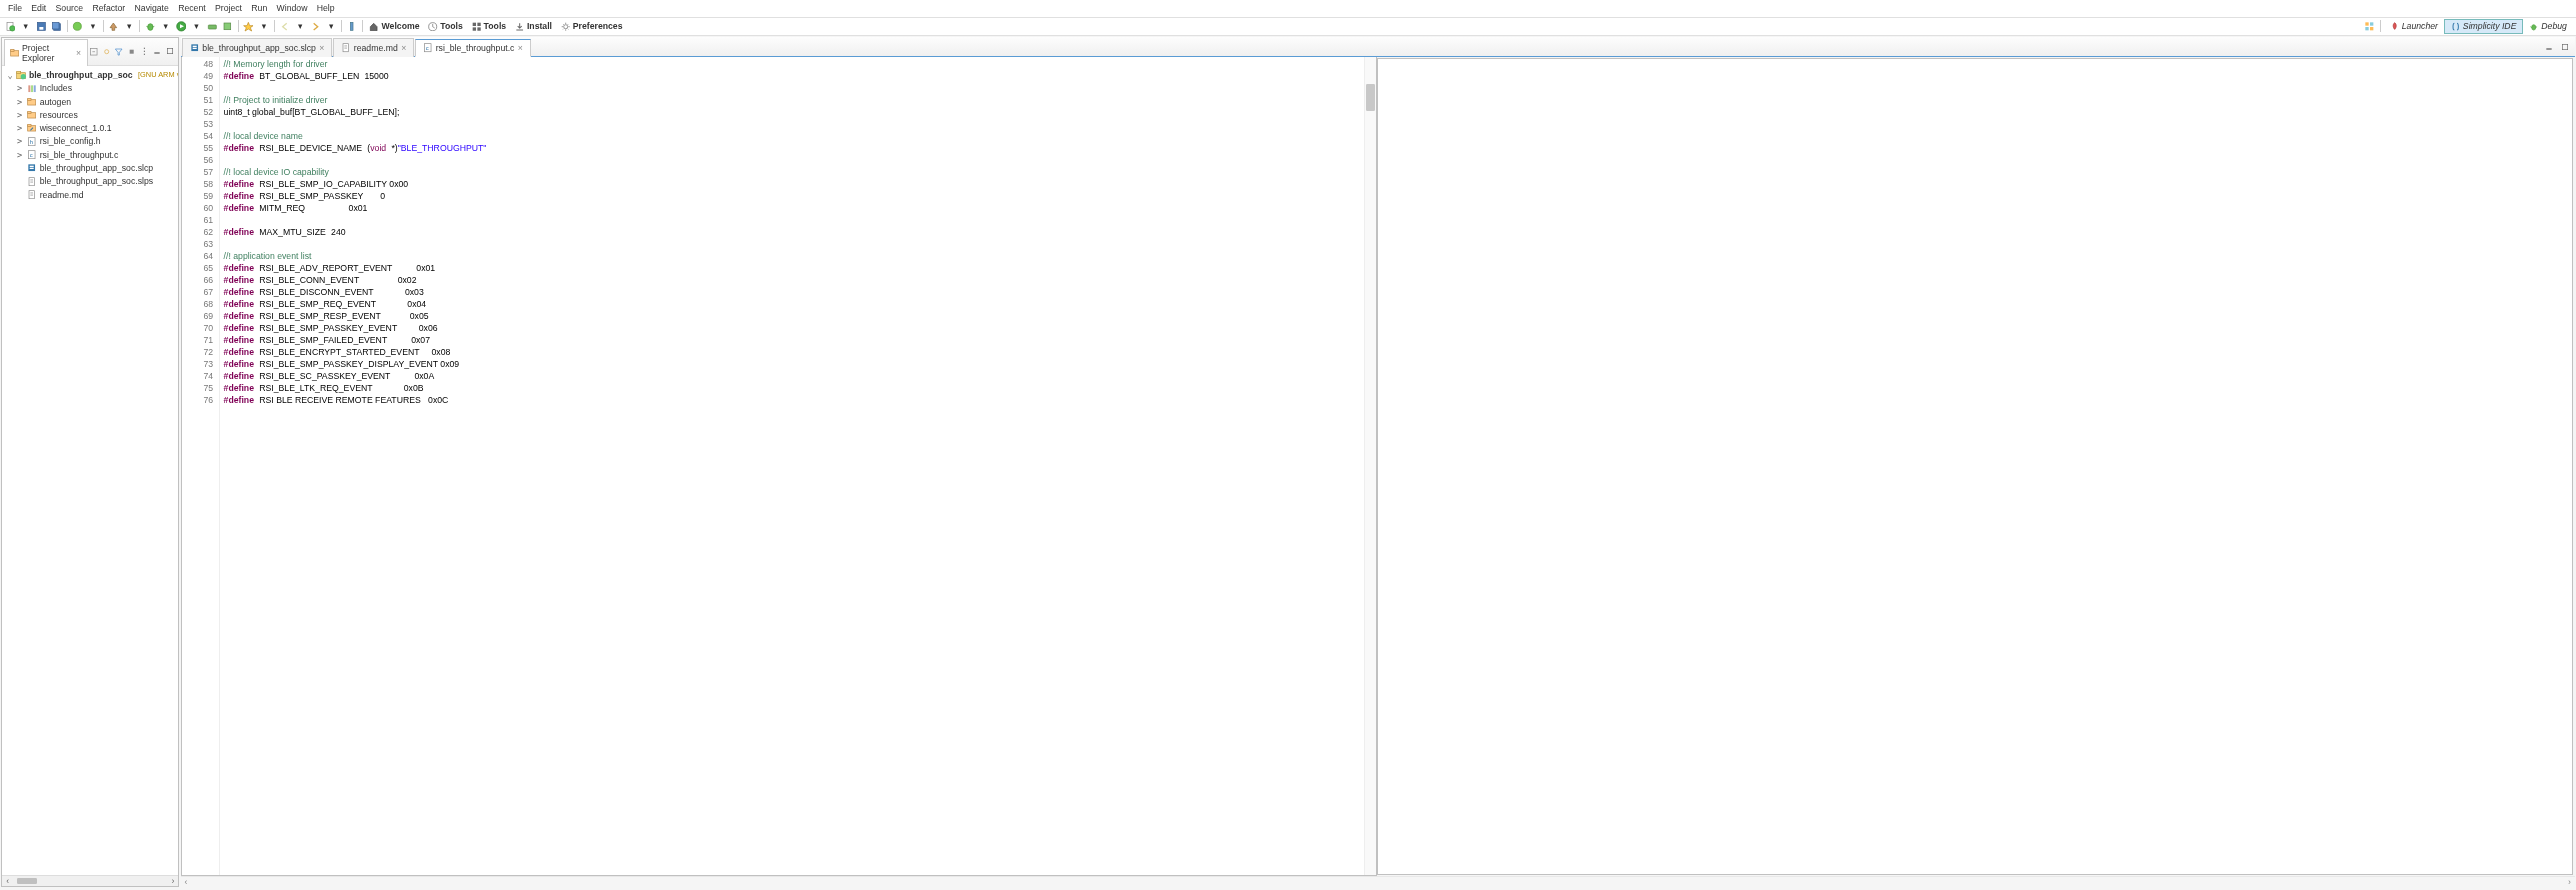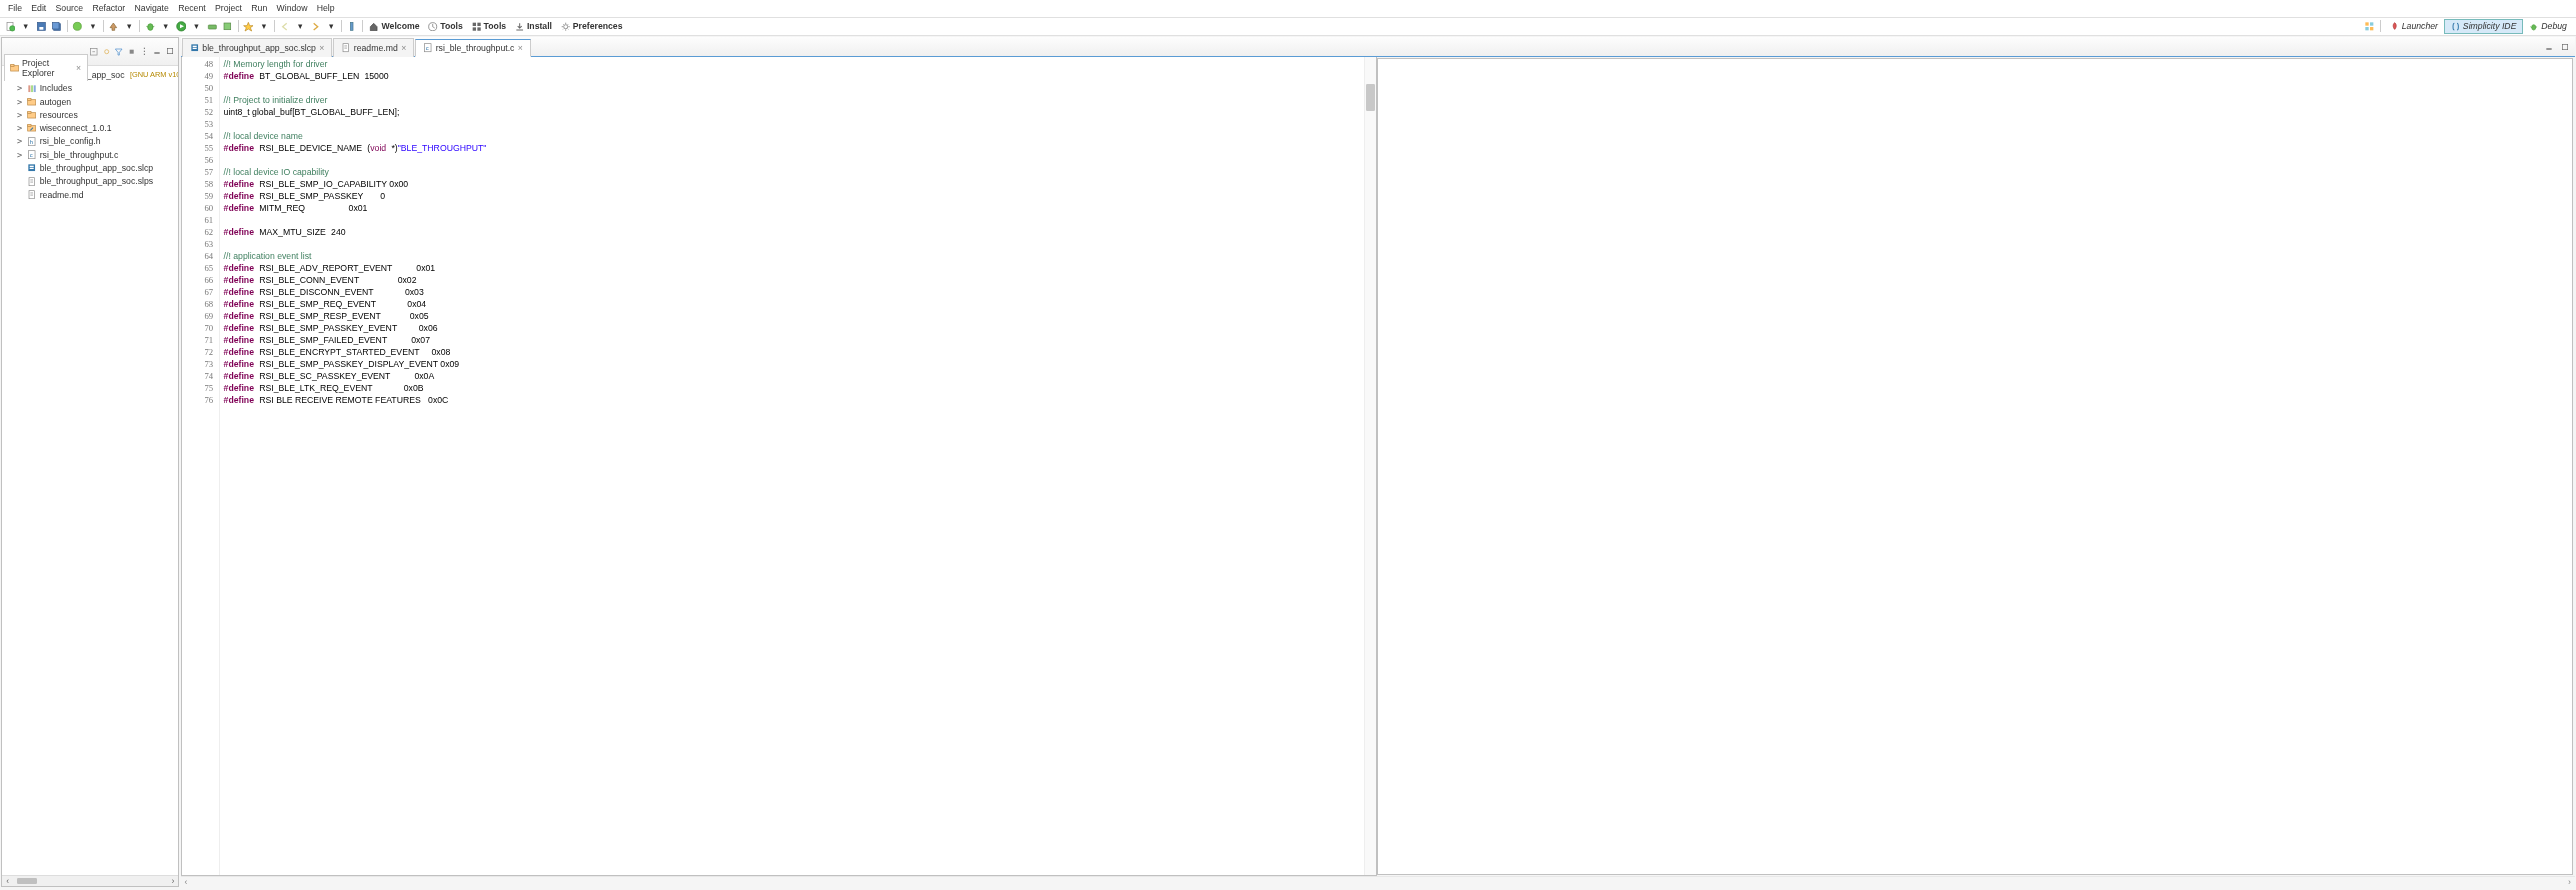--- a/index.html
+++ b/index.html
@@ -17,21 +17,21 @@
 .sep { width:0.7px; height:12px; background:#ccc; margin:0 2px; }
 .perspective { display:flex; align-items:center; gap:2.7px; padding:1.3px 5.4px; border:0.7px solid transparent; cursor:pointer; }
 .perspective.active { background:#d6e9f8; border-color:#7bb; }
 
 
 .workspace { display:flex; height:calc(100vh - 38px); }
 
 
 .panel-left { width:178px; background:#fff; border:0.7px solid #c0c0c0; display:flex; flex-direction:column; margin:1.3px; }
 .panel-header { display:flex; align-items:center; background:linear-gradient(#fdfdfd,#f0f0f0); border-bottom:0.7px solid #ddd; padding:0 1.3px; }
-.panel-tab { display:flex; align-items:center; gap:2.7px; padding:2.7px 5.4px; background:#fff; border:0.7px solid #ccc; border-bottom:none; position:relative; top:16px; }
+.panel-tab { display:flex; align-items:center; gap:2.7px; padding:2.7px 5.4px; background:#fff; border:0.7px solid #ccc; border-bottom:none; position:relative; top:1px; }
 .panel-tab .close { margin-left:4px; color:#888; cursor:pointer; }
 .panel-tools { margin-left:auto; display:flex; gap:0.7px; padding-right:1.3px; }
 .panel-tools .tbtn { width:12px; height:12px; }
 .tree { flex:1; overflow:auto; padding:2.7px 1.3px; }
 .tree-item { display:flex; align-items:center; gap:2.7px; padding:1.3px 0 1.3px 4px; cursor:default; white-space:nowrap; }
 .tree-item .exp { width:8px; text-align:center; color:#666; cursor:pointer; font-family:monospace; }
 .tree-item .icon { width:10.7px; height:10.7px; display:inline-flex; align-items:center; justify-content:center; }
 .tree-item.depth1 { padding-left:12px; }
 .tree-item .decoration { color:#b58900; font-size:7.4px; }
 .panel-hscroll { height:10.7px; background:#f0f0f0; border-top:0.7px solid #ddd; display:flex; align-items:center; position:relative; }
@@ -40,21 +40,21 @@
 .panel-hscroll .arrow-r { margin-left:auto; }
 
 
 .editor-area { flex:1; display:flex; flex-direction:column; margin:1.3px 1.3px 1.3px 0; }
 .editor-tabs { display:flex; align-items:flex-end; background:linear-gradient(#fdfdfd,#f0f0f0); border-bottom:1.3px solid #5a9bd4; padding-left:1.3px; }
 .editor-tab { display:flex; align-items:center; gap:3.4px; padding:3.4px 6.7px; background:#f4f4f4; border:0.7px solid #ccc; border-bottom:none; margin-right:1.3px; cursor:pointer; position:relative; top:0.7px; }
 .editor-tab.active { background:#fff; border-top:1.3px solid #5a9bd4; border-bottom:0.7px solid #fff; top:1.3px; }
 .editor-tab .close { color:#888; cursor:pointer; }
 .editor-tab-tools { margin-left:auto; display:flex; gap:1.3px; padding:0 2.7px 1.3px 0; }
 .editor-body { flex:1; background:#fff; border:0.7px solid #c0c0c0; border-top:none; display:flex; overflow:hidden; position:relative; }
-.gutter { width:38px; background:#fff; border-right:0.7px solid #eee; text-align:right; padding:1.3px 5.4px 1.3px 0; color:#787878; font-family:Liberation Serif, serif; font-size:8.7px; line-height:12px; }
+.gutter { width:38px; background:#fff; border-right:0.7px solid #eee; text-align:right; padding:1.3px 5.4px 1.3px 0; color:#787878; font-family:Liberation Sans, sans-serif; font-size:8.7px; line-height:12px; }
 .code { flex:1; font-family:Consolas,monospace; font-size:8.7px; line-height:12px; padding:1.3px 0 1.3px 4px; white-space:pre; overflow:auto; }
 .overview { width:12px; background:#f9f9f9; border-left:0.7px solid #eee; position:relative; }
 .overview .pos { position:absolute; left:1.3px; right:1.3px; top:27px; height:27px; background:#c8c8c8; border-radius:1.3px; }
 .editor-hscroll { height:10.7px; background:#f5f5f5; border-top:0.7px solid #e8e8e8; position:relative; }
 .editor-hscroll .arrow-l,.editor-hscroll .arrow-r { position:absolute; top:0; width:10.7px; height:10.7px; display:flex; align-items:center; justify-content:center; color:#888; }
 .editor-hscroll .arrow-l { left:0; } .editor-hscroll .arrow-r { right:0; }
 
 
 .panel-right { flex:1; background:#fff; border:0.7px solid #c0c0c0; margin:1.3px 1.3px 1.3px 0; min-width:201px; }
 
@@ -314,21 +314,21 @@
     <div class="tree">
       <div class="tree-item">
         <span class="exp">⌄</span>
         <span class="icon">
             <svg width="10.7" height="10.7" viewBox="0 0 16 16">
               <rect x="1" y="4" width="13" height="9" fill="#f5d57a" stroke="#b8923f"></rect>
               <rect x="1" y="2" width="6" height="3" fill="#f5d57a" stroke="#b8923f"></rect>
               <circle cx="11" cy="10" r="4" fill="#5c8"></circle>
             </svg>
           </span>
-        <span style="font-weight:normal;">ble_throughput_app_soc</span>
+        <span style="font-weight:bold;">ble_throughput_app_soc</span>
         <span class="decoration" style="margin-left:2.7px;">[GNU ARM v10.</span>
       </div>
       <div id="tree-children">
           <div class="tree-item depth1">
             <span class="exp">&gt;</span>
             <span class="icon">
               <svg width="9.4" height="9.4" viewBox="0 0 14 14">
                 <rect x="2" y="2" width="3" height="10" fill="#d98"></rect>
                 <rect x="6" y="2" width="3" height="10" fill="#ad8"></rect>
                 <rect x="10" y="2" width="3" height="10" fill="#8ad"></rect>

